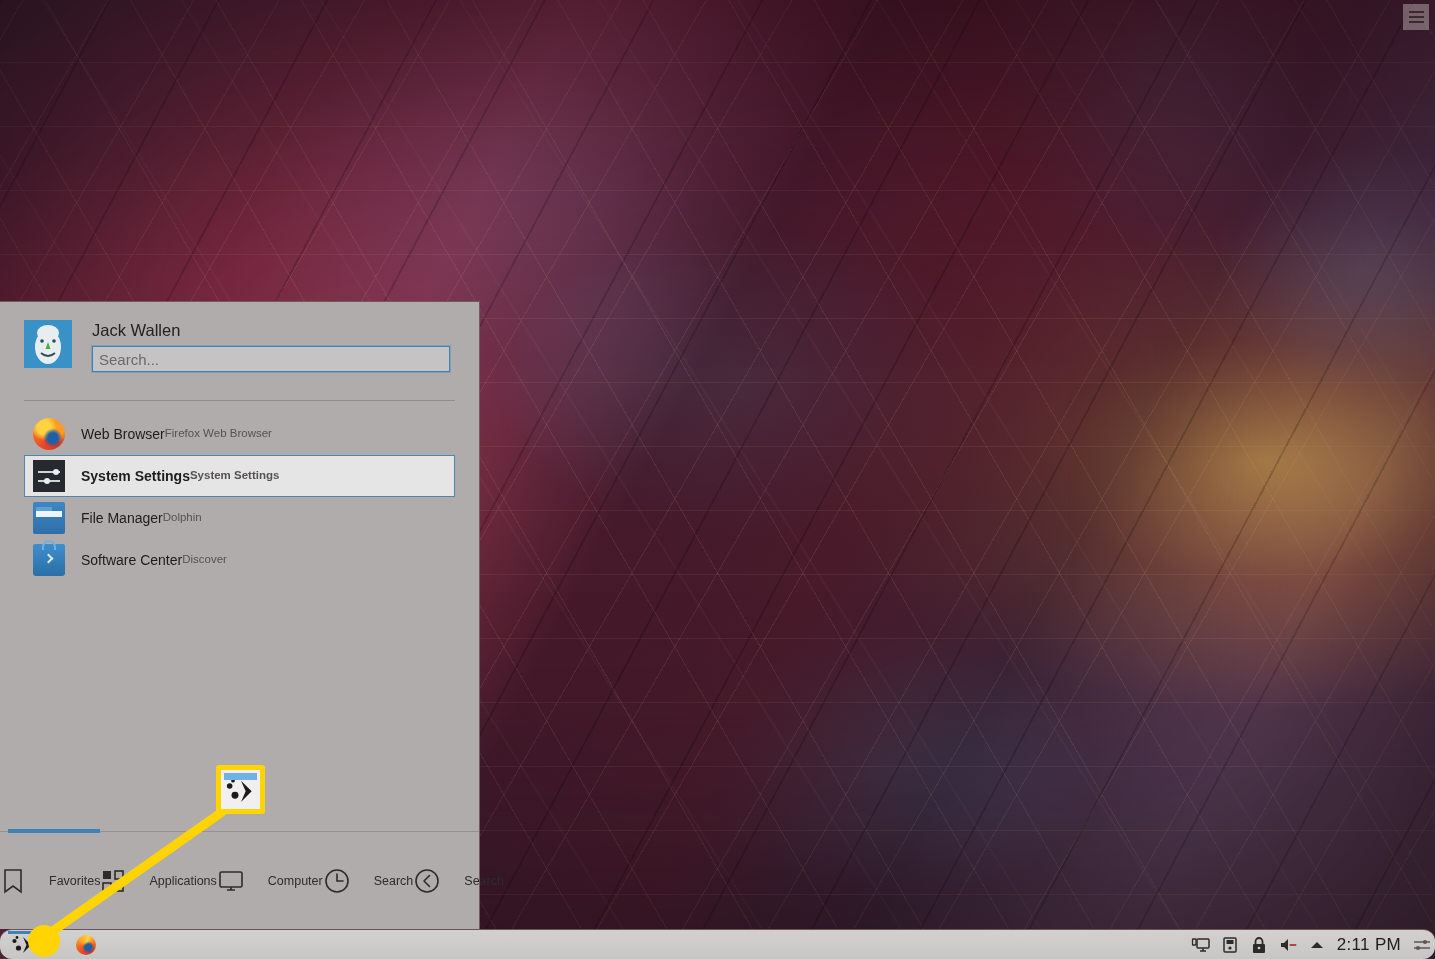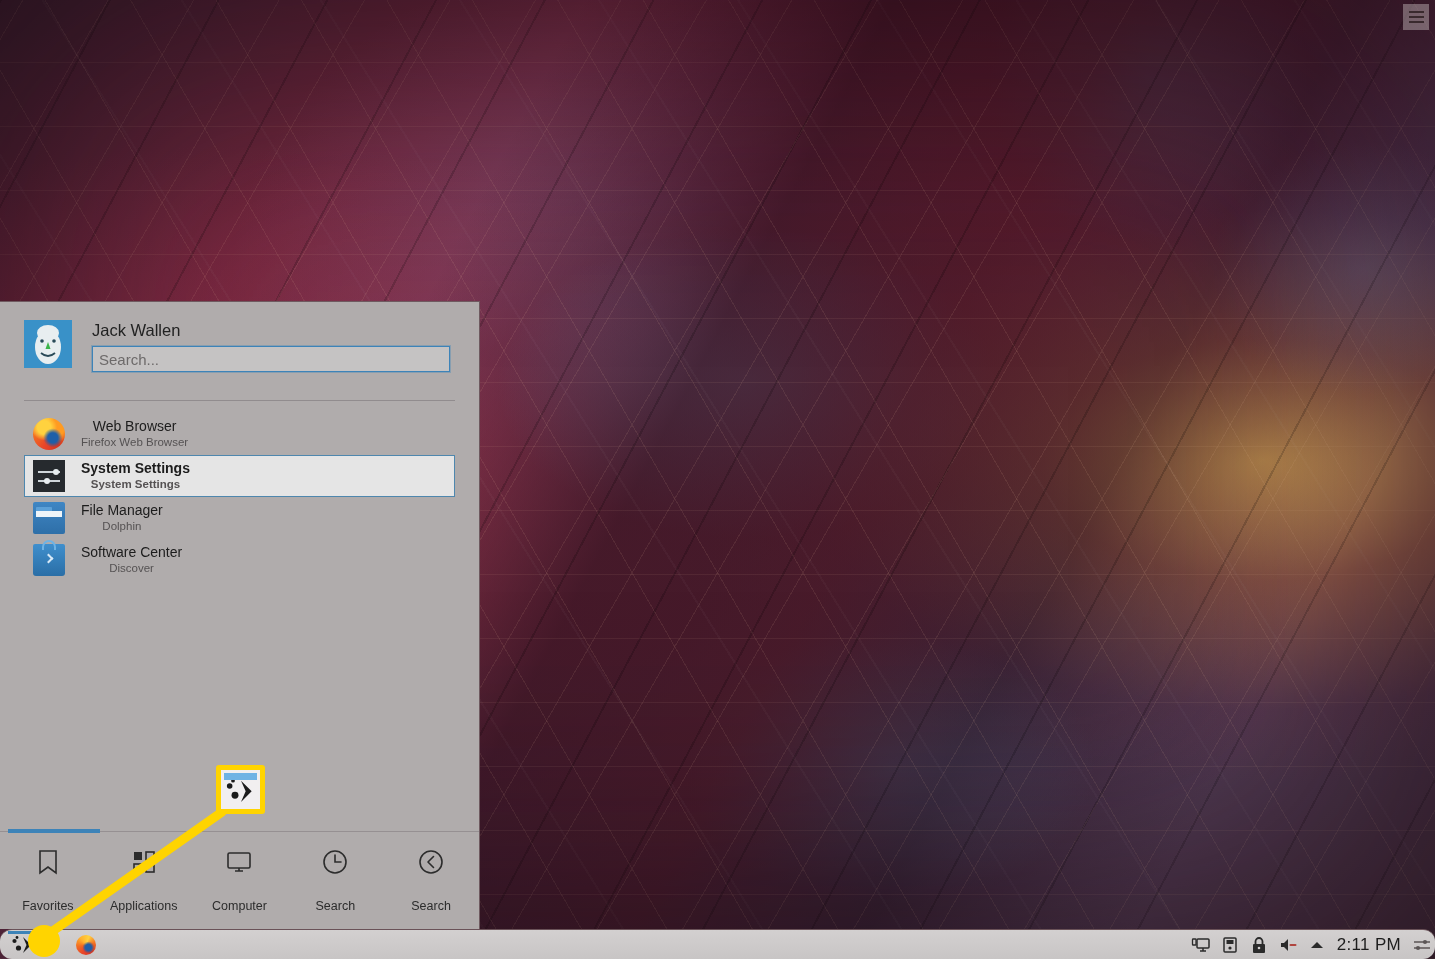--- a/index.html
+++ b/index.html
@@ -88,21 +88,21 @@
   .km-item{
     display:flex; align-items:center; height:42px; padding:0 8px; cursor:pointer;
     border:1px solid transparent;
   }
   .km-item.selected{
     background:#e5e5e5;
     border:1px solid #4e87ae;
     font-weight:bold;
   }
   .km-ico{ width:32px; height:32px; flex:none; margin-right:16px; position:relative; }
-  .km-txt{ display:flex; flex-direction:column; justify-content:center;align-items:center; }
+  .km-txt{ display:flex; flex-direction:row; justify-content:center; }
   .km-name{ font-size:14px; color:#1c1c1c; line-height:17px; }
   .km-sub{ font-size:11.5px; color:#555253; line-height:15px; }
 
   
   .ic-firefox{
     border-radius:50%;
     background:
       radial-gradient(circle at 62% 62%, #1f5fa8 0 18%, rgba(31,95,168,0) 34%),
       radial-gradient(circle at 35% 30%, #ffd23f 0 22%, rgba(255,210,63,0) 42%),
       radial-gradient(circle at 72% 30%, #ff9b21 0 26%, rgba(255,155,33,0) 46%),
@@ -128,21 +128,21 @@
   .ic-discover .chev{
     position:absolute; left:12px; top:11px; width:7px; height:7px;
     border-top:2px solid #d7e9f7; border-right:2px solid #d7e9f7; transform:rotate(45deg);
   }
 
   
   #km-footer{ height:98px; border-top:1px solid rgba(90,80,85,.30); position:relative; }
   #km-activebar{ position:absolute; left:8px; top:-3px; width:92px; height:4px; background:#3d83b8; }
   #km-tabs{ display:flex; height:100%; align-items:center; }
   .km-tab{
-    flex:1; display:flex; flex-direction:column; align-items:center; justify-content:center;
+    flex:1; display:flex; flex-direction:row; align-items:center; justify-content:center;
     gap:23px; cursor:pointer; height:100%;
   }
   .km-tab span{ font-size:12.5px; color:#2c2c2c; }
   .km-tab svg{ display:block; }
 
   
   #panel{
     position:absolute; left:0; bottom:0; width:1435px; height:30px;
     background:linear-gradient(180deg,#d3d0d0 0%, #c8c5c5 100%);
     border-top:1px solid #6a5258;

